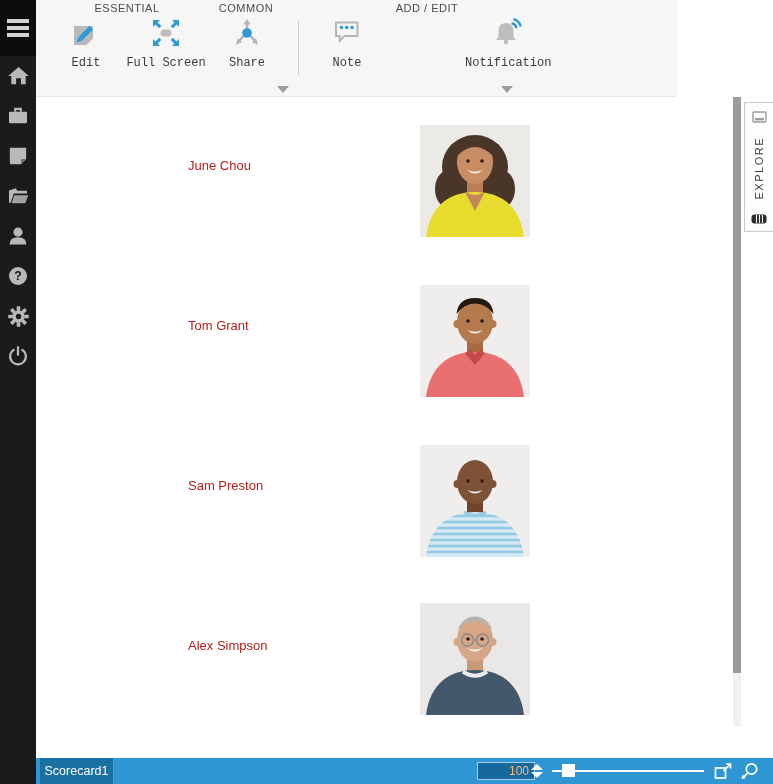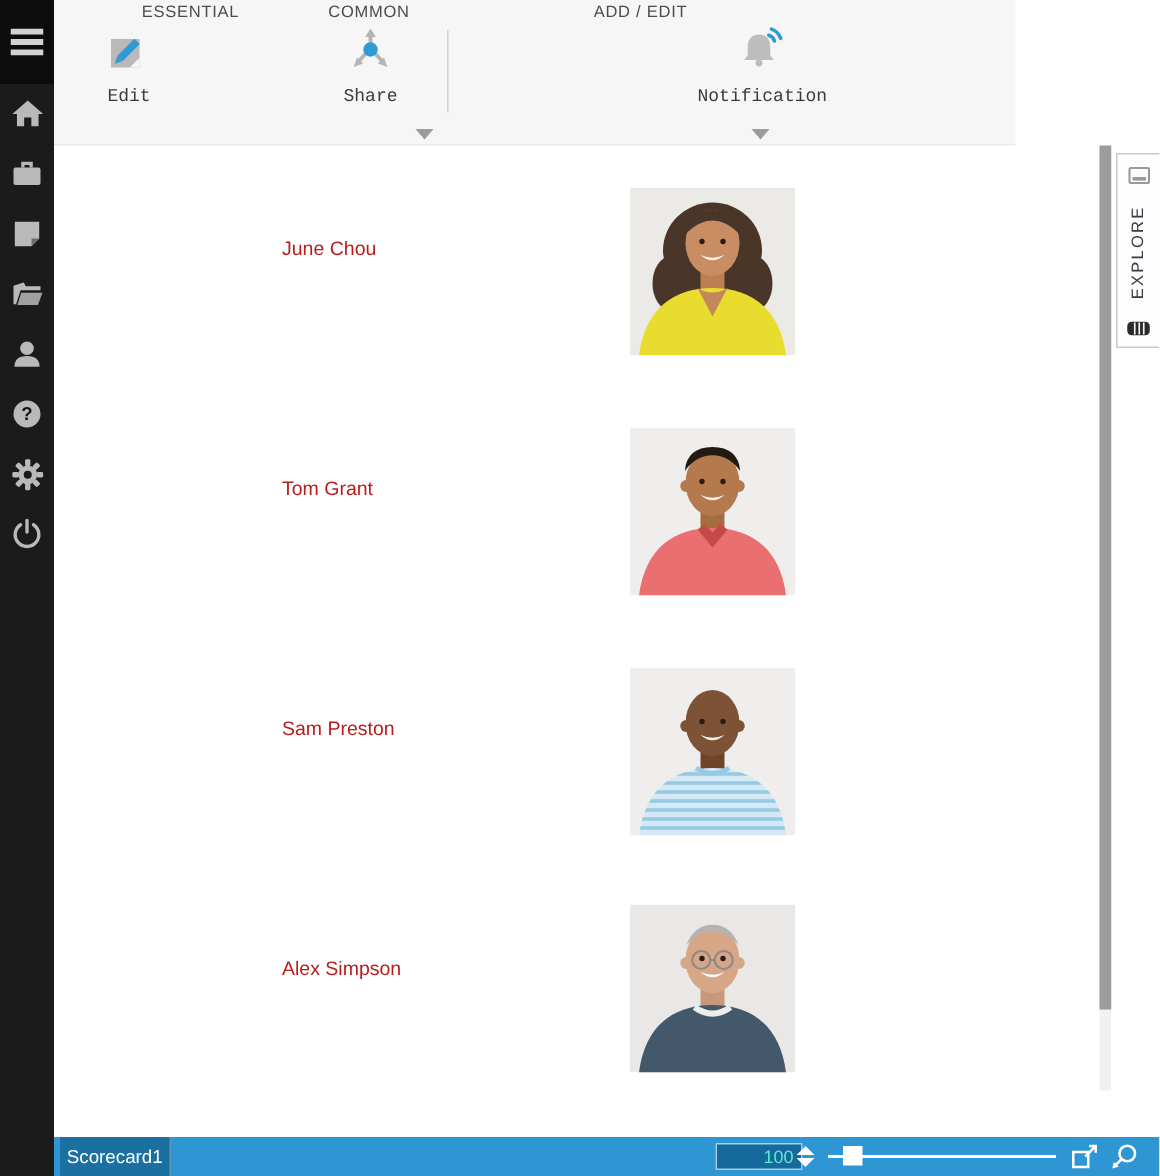--- a/index.html
+++ b/index.html
@@ -43,21 +43,21 @@
                  padding:8px 0 7px 0; }
   #explore-label { writing-mode:vertical-rl; transform:rotate(180deg); font-size:11px;
                    color:#3a3a46; letter-spacing:1.5px; }
 
   
   #statusbar { position:absolute; left:36px; top:758px; width:737px; height:26px; background:#2e96d2;padding-left:20px; }
   #sheet-tab { position:absolute; left:4px; top:0; width:74px; height:26px; background:#1a71a1;
                color:#fff; font-size:12.5px; display:flex; align-items:center; justify-content:center;
                cursor:pointer; border-right:1px solid rgba(255,255,255,0.28); }
   #zoom-input { position:absolute; left:441px; top:4px; width:58px; height:18px; background:#16699c;
-                border:1px solid #a9cde4; color:#5eead4; font-size:12px; text-align:right;
+                border:1px solid #a9cde4; color:#fdba74; font-size:12px; text-align:right;
                 padding-right:5px; font-family:"Liberation Sans", sans-serif; }
   #zoom-spinner { position:absolute; left:493px; top:4px; width:16px; height:18px; cursor:pointer; }
   #zoom-spinner .up { position:absolute; left:2px; top:2px; width:0; height:0;
                       border-left:6px solid transparent; border-right:6px solid transparent;
                       border-bottom:6px solid #fff; }
   #zoom-spinner .down { position:absolute; left:2px; bottom:2px; width:0; height:0;
                         border-left:6px solid transparent; border-right:6px solid transparent;
                         border-top:6px solid #fff; }
   #zoom-minus { position:absolute; left:516px; top:12px; width:8px; height:2px; background:#fff; cursor:pointer; }
   #zoom-track { position:absolute; left:522px; top:12px; width:146px; height:2px; background:#fff; cursor:pointer; }
@@ -166,20 +166,32 @@
         <rect x="5" y="10" width="19" height="19" fill="#b9b9b9"></rect>
         <path d="M24 22.5 v6.5 h-6.5 Z" fill="#f6f6f6"></path>
         <g transform="rotate(-45 16 18)">
           <rect x="9" y="15.5" width="16" height="5" fill="#2f9ad3"></rect>
           <path d="M9 15.5 l-5 2.5 5 2.5 Z" fill="#2f9ad3"></path>
         </g>
       </svg>
       <span class="lbl">Edit</span>
     </div>
 
+    <div class="tb-btn" style="left:88px">
+      <svg class="ic" viewBox="0 0 34 34">
+        <rect x="11.5" y="13.5" width="11" height="7" rx="3.5" fill="#bdbdbd"></rect>
+        <g fill="#2f9ad3">
+          <path d="M4 4 h7 l-2.4 2.4 3.7 3.7 -2.2 2.2 -3.7 -3.7 L4 11 Z"></path>
+          <path d="M4 4 h7 l-2.4 2.4 3.7 3.7 -2.2 2.2 -3.7 -3.7 L4 11 Z" transform="rotate(90 17 17)"></path>
+          <path d="M4 4 h7 l-2.4 2.4 3.7 3.7 -2.2 2.2 -3.7 -3.7 L4 11 Z" transform="rotate(180 17 17)"></path>
+          <path d="M4 4 h7 l-2.4 2.4 3.7 3.7 -2.2 2.2 -3.7 -3.7 L4 11 Z" transform="rotate(270 17 17)"></path>
+        </g>
+      </svg>
+      <span class="lbl">Full Screen</span>
+    </div>
 
     <div class="tb-btn" style="left:169px">
       <svg class="ic" viewBox="0 0 34 34">
         <g stroke="#b5b5b5" stroke-width="2.6">
           <line x1="17" y1="16" x2="17" y2="8"></line>
           <line x1="14" y1="19.5" x2="9" y2="25"></line>
           <line x1="20" y1="19.5" x2="25" y2="25"></line>
         </g>
         <g fill="#b5b5b5">
           <path d="M17 3 l3.6 5.6 h-7.2 Z"></path>
@@ -187,20 +199,31 @@
           <path d="M28.2 28.6 l-6.3-2.2 4.1-4.1 Z"></path>
         </g>
         <circle cx="17" cy="17" r="4.8" fill="#2f9ad3"></circle>
       </svg>
       <span class="lbl">Share</span>
     </div>
     <div class="drop-arrow" style="left:241px; top:86px"></div>
 
     <div class="tb-divider"></div>
 
+    <div class="tb-btn" style="left:269px">
+      <svg class="ic" viewBox="0 0 34 34">
+        <path d="M6 6.5 h21.5 v13.5 h-13 l-4.8 4.8 v-4.8 H6 Z" fill="none" stroke="#b5b5b5" stroke-width="2"></path>
+        <g fill="#2f9ad3">
+          <circle cx="11.5" cy="11.5" r="1.8"></circle>
+            <circle cx="16.8" cy="11.5" r="1.8"></circle>
+            <circle cx="22.1" cy="11.5" r="1.8"></circle>
+        </g>
+      </svg>
+      <span class="lbl">Note</span>
+    </div>
 
 
     <div class="tb-btn" style="left:429px">
       <svg class="ic" viewBox="0 0 34 34">
         <path d="M16 7 c-5 0 -7.5 3.6 -7.5 8 v6 l-2.5 3 h20 l-2.5 -3 v-6 c0 -4.4 -2.5 -8 -7.5 -8 Z" fill="#bdbdbd"></path>
         <circle cx="16" cy="26" r="2.3" fill="#bdbdbd"></circle>
         <g stroke="#2f9ad3" stroke-width="2.4" fill="none" stroke-linecap="round">
           <path d="M22.5 7.5 a5.5 5.5 0 0 1 3.8 3.8"></path>
           <path d="M24.3 3.4 a10 10 0 0 1 6.2 6.2"></path>
         </g>

